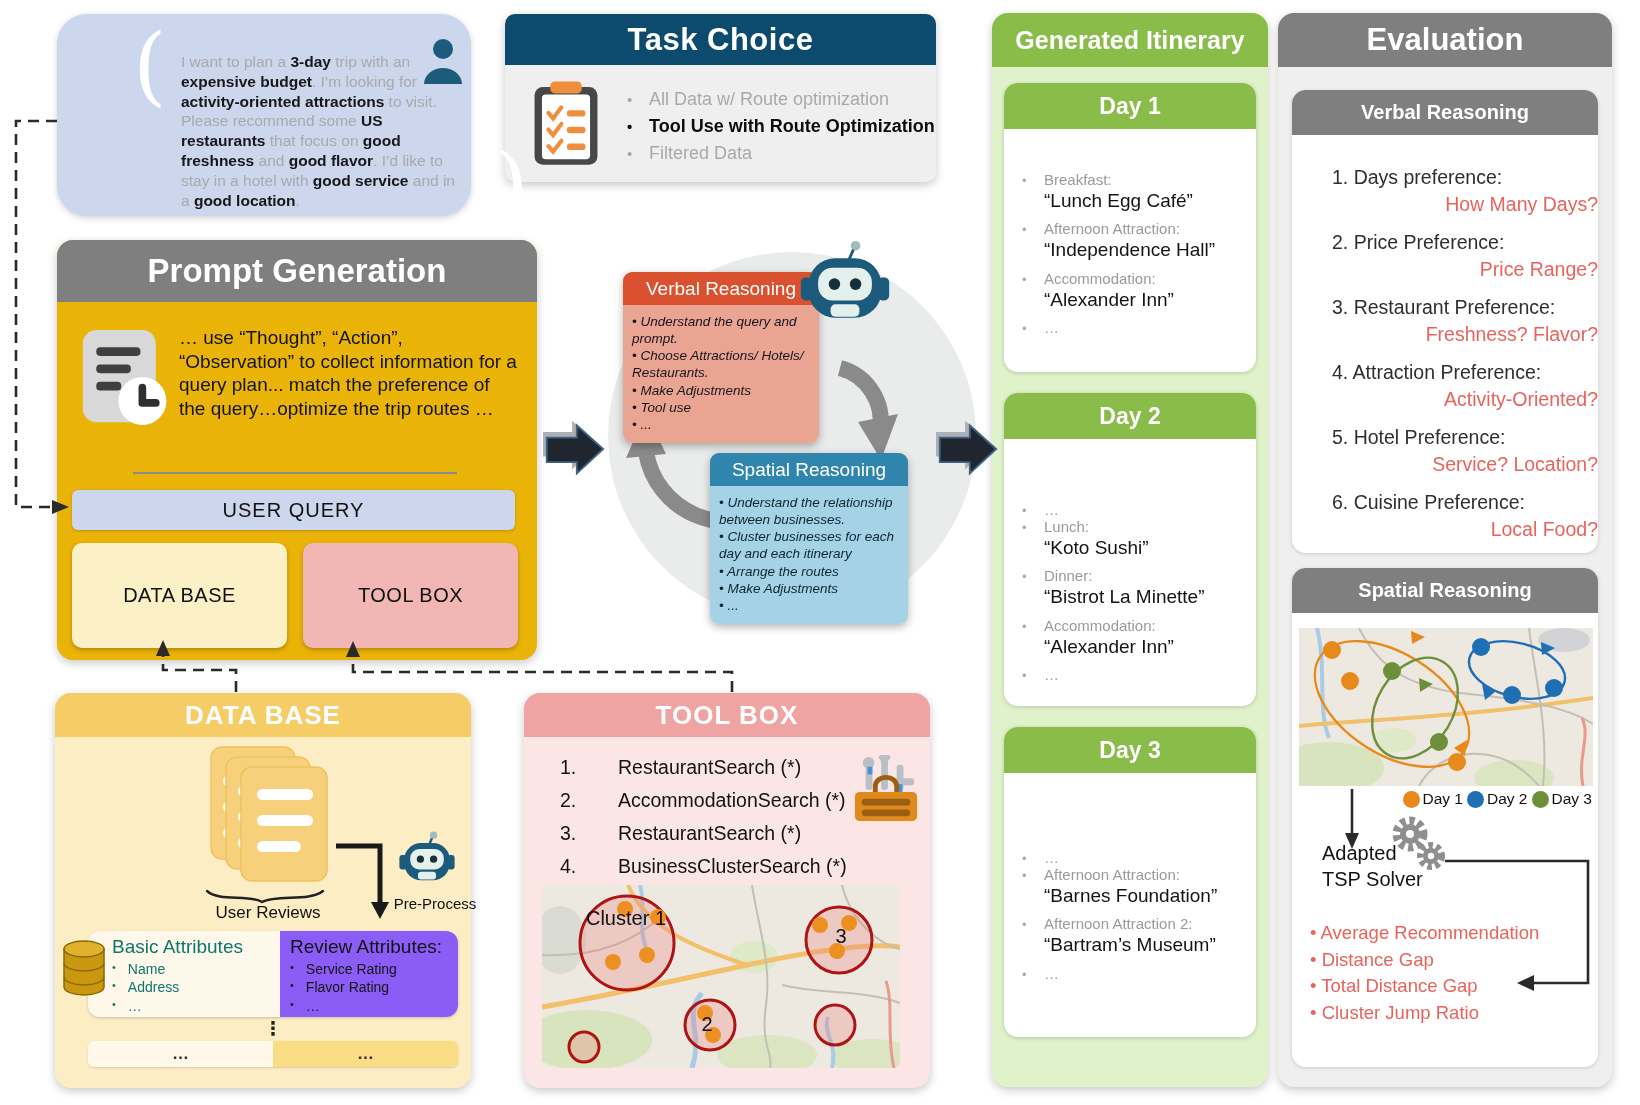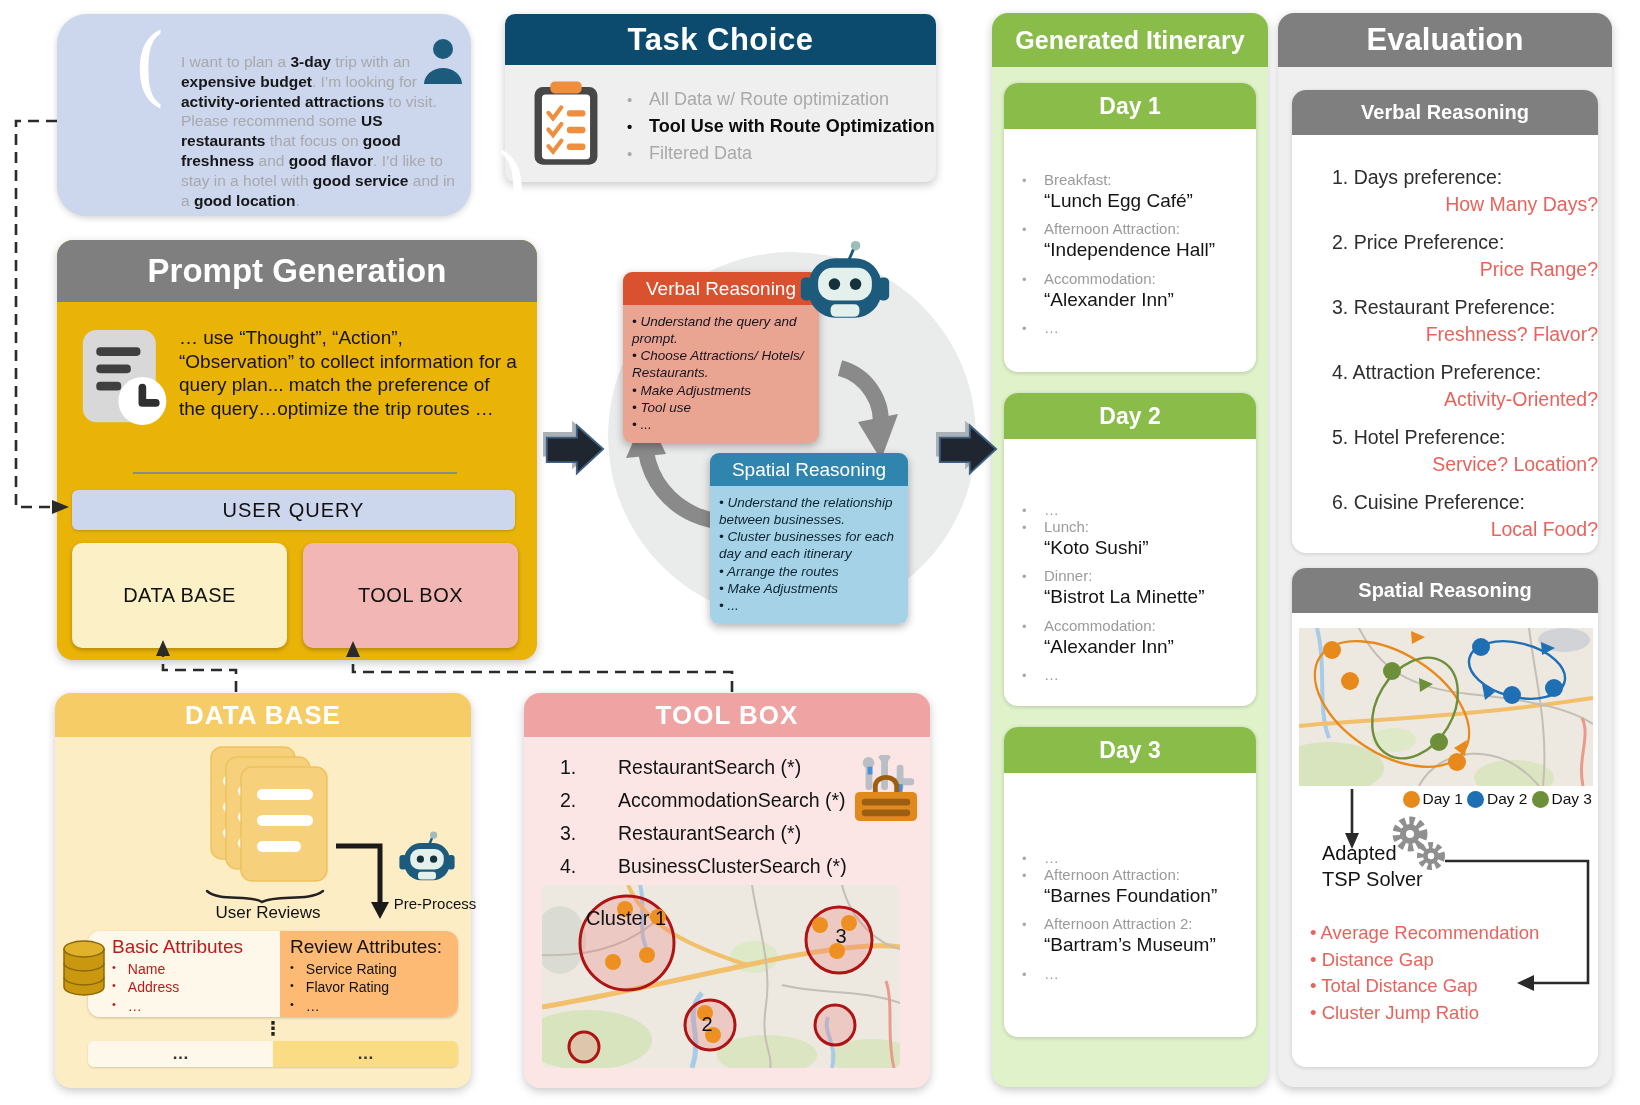--- a/index.html
+++ b/index.html
@@ -93,22 +93,22 @@
   .metric-line::before{content:"• ";}
   
   #db-panel{left:55px;top:693px;width:416px;height:395px;background:#fcedc4;}
   #db-panel .phead{height:44px;background:#f6cc66;font-size:26px;letter-spacing:1px;border-radius:16px 16px 0 0;}
   #docs-stack{position:absolute;left:140px;top:52px;}
   #docs-brace{position:absolute;left:150px;top:196px;}
   #user-reviews{position:absolute;left:108px;top:210px;width:210px;text-align:center;font-size:17px;color:#111;}
   #preprocess-label{position:absolute;left:330px;top:202px;width:100px;text-align:center;font-size:15px;color:#111;}
   #attr-card{position:absolute;left:33px;top:238px;width:370px;height:86px;border-radius:12px;display:flex;overflow:hidden;box-shadow:0 1px 3px rgba(0,0,0,.2);}
   .attr-half{flex:1;padding:5px 8px 0 24px;}
-  #attr-basic{background:#fdf8ea;color:#b91c1c;}
-  #attr-review{background:#fdba74;color:#141414;padding-left:10px;}
+  #attr-basic{background:#fdf8ea;color:#0f766e;}
+  #attr-review{background:#8b5cf6;color:#141414;padding-left:10px;}
   .attr-title{font-size:19px;margin-bottom:2px;}
   .attr-item{display:flex;gap:12px;font-size:14px;line-height:1.32;}
   .attr-dot{font-size:11px;}
   #db-cyl{position:absolute;left:6px;top:246px;}
   #db-dots{position:absolute;left:33px;top:326px;width:370px;text-align:center;font-size:19px;font-weight:bold;color:#222;line-height:1;}
   #db-ellipsis-row{position:absolute;left:33px;top:348px;width:370px;height:26px;border-radius:6px;display:flex;overflow:hidden;box-shadow:0 1px 2px rgba(0,0,0,.15);}
   .ell-half{flex:1;display:flex;align-items:center;justify-content:center;font-size:17px;font-weight:bold;color:#333;}
   #ell-left{background:#fdf8ea;}
   #ell-right{background:#fadc84;}
   

